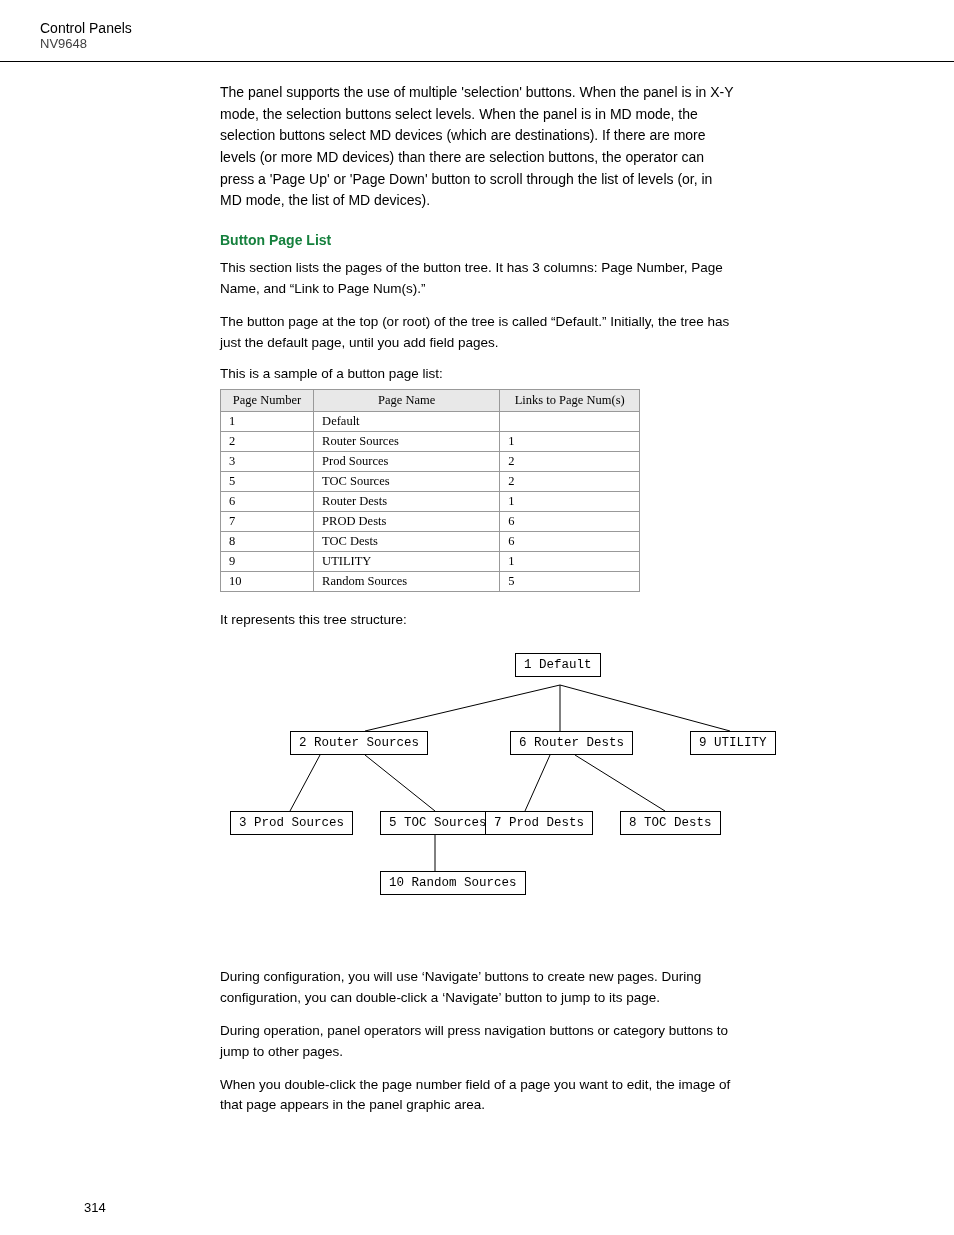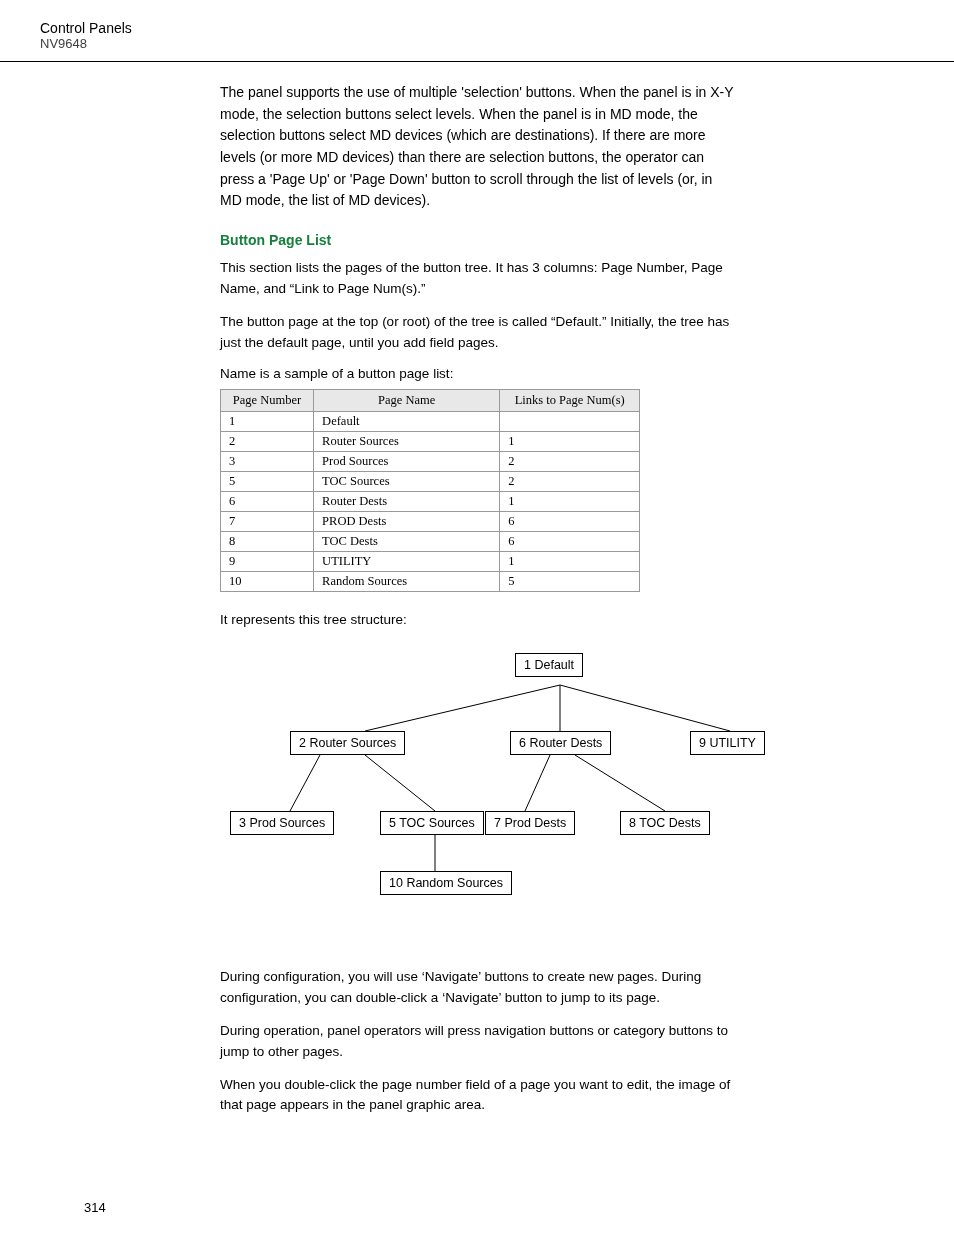--- a/index.html
+++ b/index.html
@@ -93,20 +93,21 @@
       margin-bottom: 24px;
     }
     .tree-node {
       position: absolute;
       border: 1px solid #000;
       padding: 4px 8px;
       font-size: 12.5px;
       background: #fff;
       white-space: nowrap;
       text-align: center;
+      font-family: Liberation Mono, monospace;
     }
     
     .tree-svg {
       position: absolute;
       top: 0; left: 0;
       width: 100%;
       height: 100%;
       pointer-events: none;
     }
     .footer {
@@ -130,21 +131,21 @@
   <div class="content">
 
     <p class="intro-text">The panel supports the use of multiple 'selection' buttons. When the panel is in X-Y mode, the selection buttons select levels. When the panel is in MD mode, the selection buttons select MD devices (which are destinations). If there are more levels (or more MD devices) than there are selection buttons, the operator can press a 'Page Up' or 'Page Down' button to scroll through the list of levels (or, in MD mode, the list of MD devices).</p>
 
     <div class="section-heading">Button Page List</div>
 
     <p class="section-text">This section lists the pages of the button tree. It has 3 columns: Page Number, Page Name, and “Link to Page Num(s).”</p>
 
     <p class="section-text">The button page at the top (or root) of the tree is called “Default.” Initially, the tree has just the default page, until you add field pages.</p>
 
-    <p class="sample-label">Name is a sample of a button page list:</p>
+    <p class="sample-label">This is a sample of a button page list:</p>
 
     <table class="button-page-table">
       <thead>
         <tr>
           <th>Page Number</th>
           <th>Page Name</th>
           <th>Links to Page Num(s)</th>
         </tr>
       </thead>
       <tbody id="table-body">

